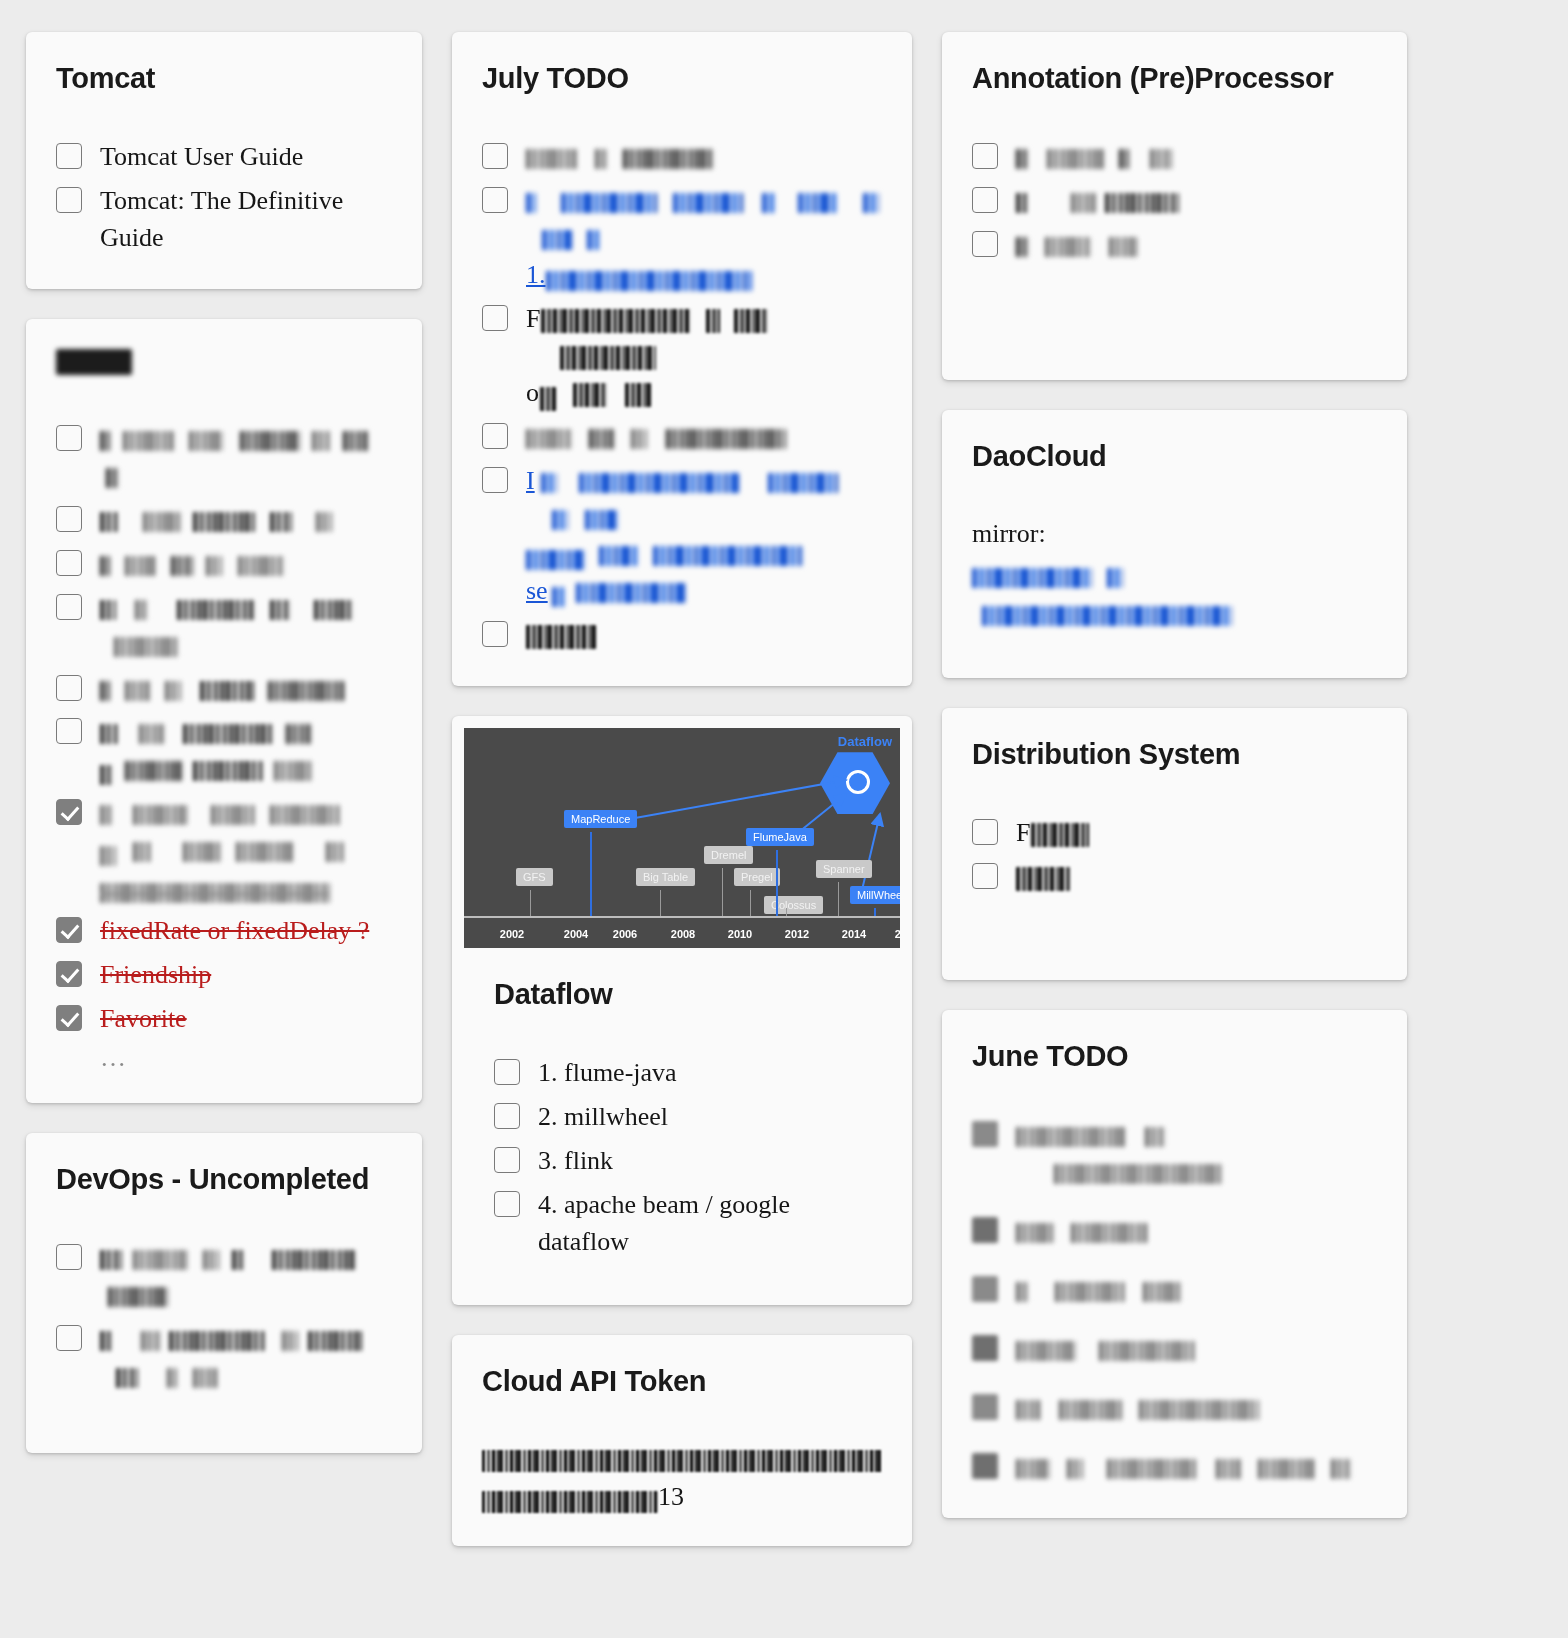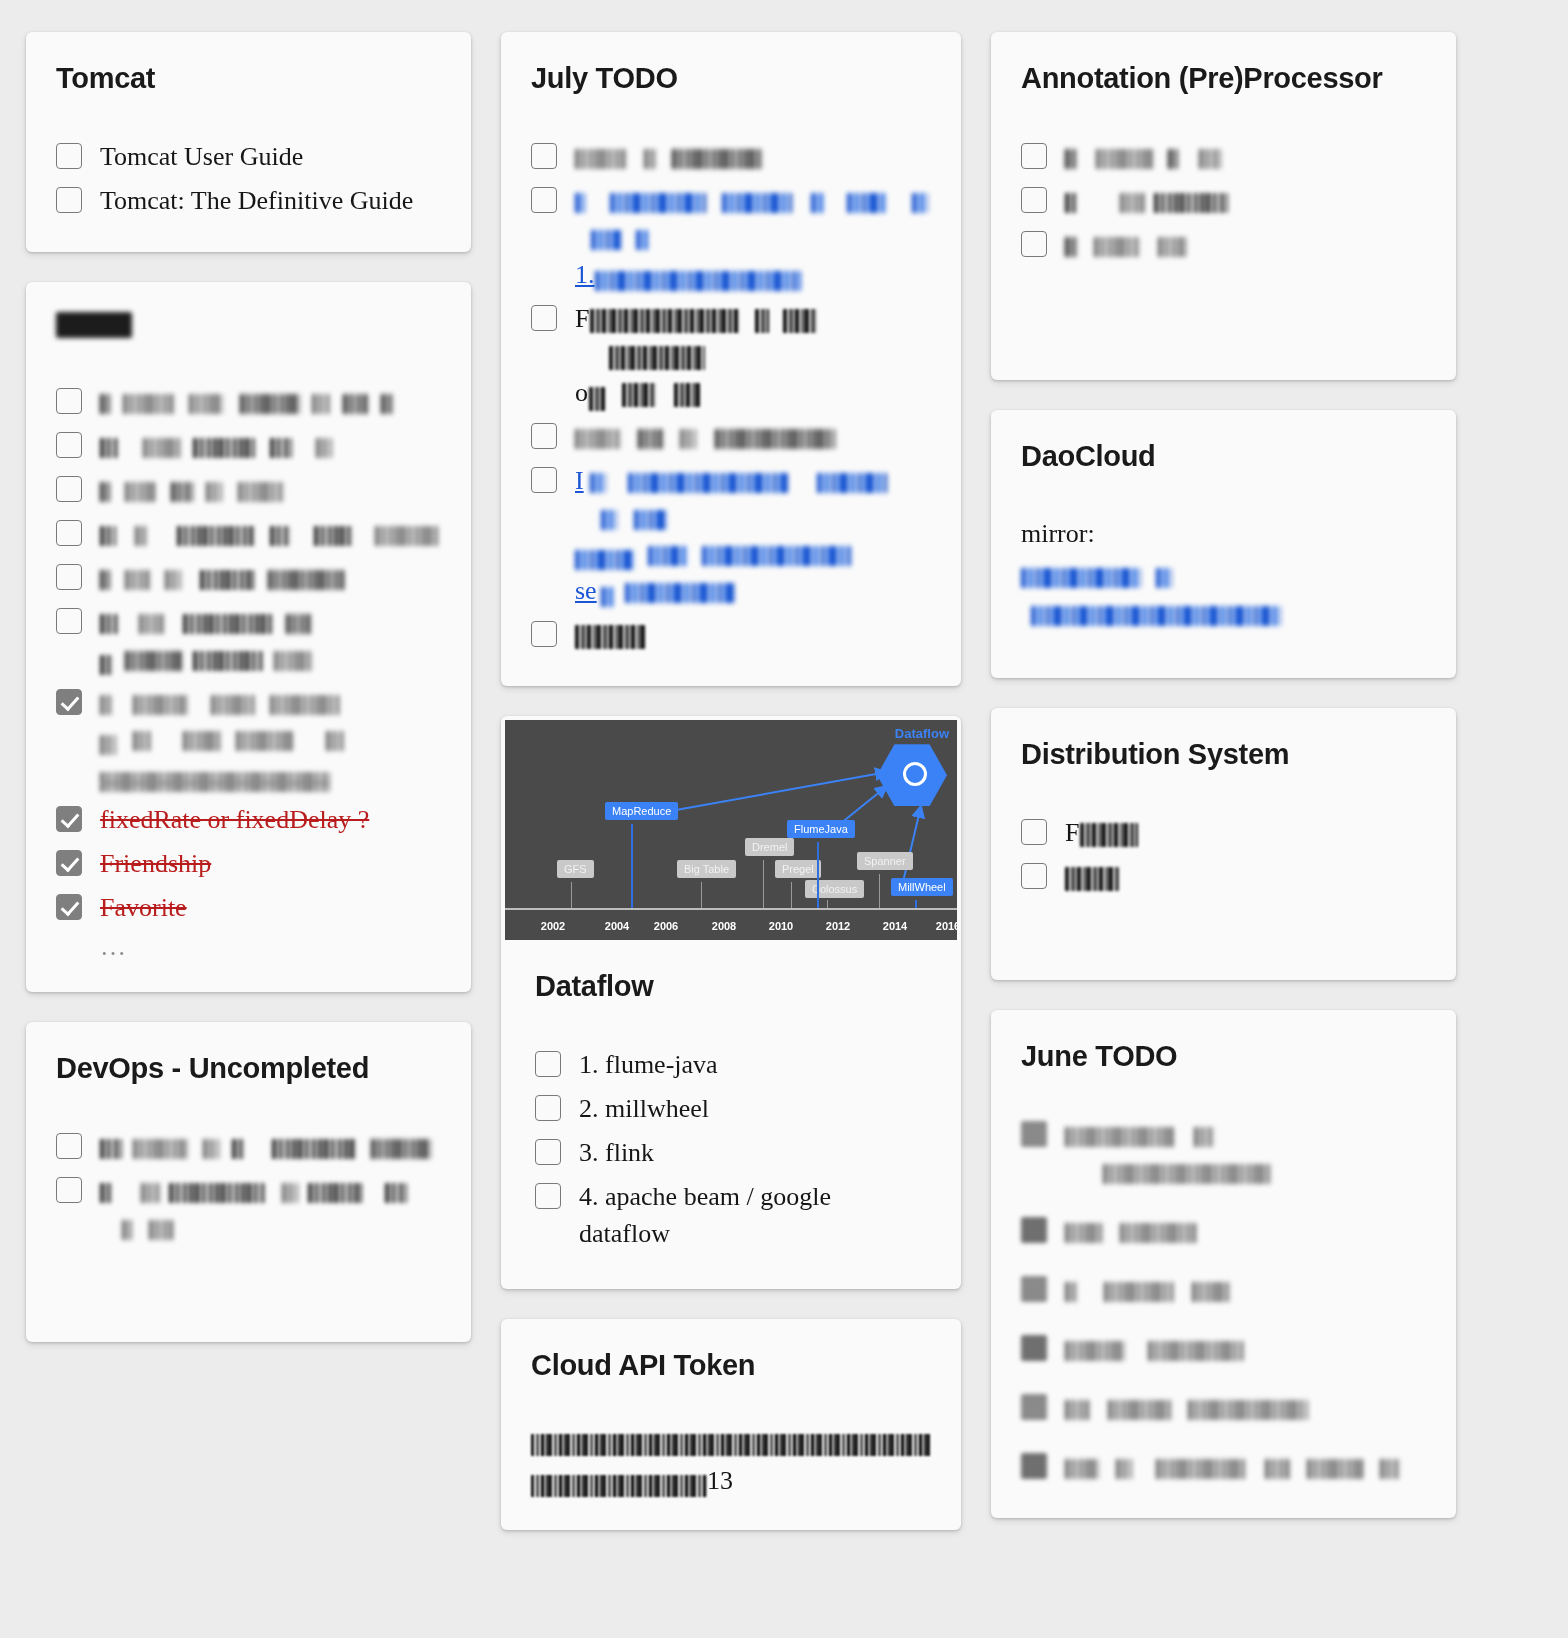--- a/index.html
+++ b/index.html
@@ -12,33 +12,33 @@
   .board {
     width: 1568px;
     min-height: 1638px;
     padding: 32px 26px;
     display: flex;
     gap: 30px;
     align-items: flex-start;
     background: #ececec;
   }
   .column { display: flex; flex-direction: column; gap: 30px; }
-  .col-1 { width: 445px; }
+  .col-1 { width: 396px; }
   .col-2 { width: 460px; }
   .col-3 { width: 465px; }
 
   .card {
     background: #fafafa;
     border-radius: 6px;
     box-shadow: 0 1px 3px rgba(0,0,0,0.18), 0 3px 7px rgba(0,0,0,0.10);
     padding: 30px;
     position: relative;
     overflow: hidden;
   }
-  .card.with-cover { padding: 4px; }
+  .card.with-cover { padding: 12px; }
   .card-body { padding: 30px; }
 
   .card-title {
     font-family: "Liberation Sans", "DejaVu Sans", sans-serif;
     font-weight: bold;
     font-size: 29px;
     line-height: 1.15;
     color: #1a1a1a;
     letter-spacing: -0.3px;
     margin: 0 0 42px 0;
@@ -488,21 +488,21 @@
 
         <div class="node grey" style="left:172px;top:140px">Big Table</div>
         <div class="stem" style="left:196px;top:162px;height:28px"></div>
 
         <div class="node grey" style="left:240px;top:118px">Dremel</div>
         <div class="stem" style="left:258px;top:140px;height:50px"></div>
 
         <div class="node grey" style="left:270px;top:140px">Pregel</div>
         <div class="stem" style="left:286px;top:162px;height:28px"></div>
 
-        <div class="node grey" style="left:300px;top:160px">Colossus</div>
+        <div class="node grey" style="left:300px;top:168px">Colossus</div>
         <div class="stem" style="left:322px;top:180px;height:10px"></div>
 
         <div class="node blue" style="left:282px;top:100px">FlumeJava</div>
         <div class="stem blue" style="left:312px;top:122px;height:68px"></div>
 
         <div class="node grey" style="left:352px;top:132px">Spanner</div>
         <div class="stem" style="left:374px;top:154px;height:36px"></div>
 
         <div class="node blue" style="left:386px;top:158px">MillWheel</div>
         <div class="stem blue" style="left:410px;top:180px;height:10px"></div>

